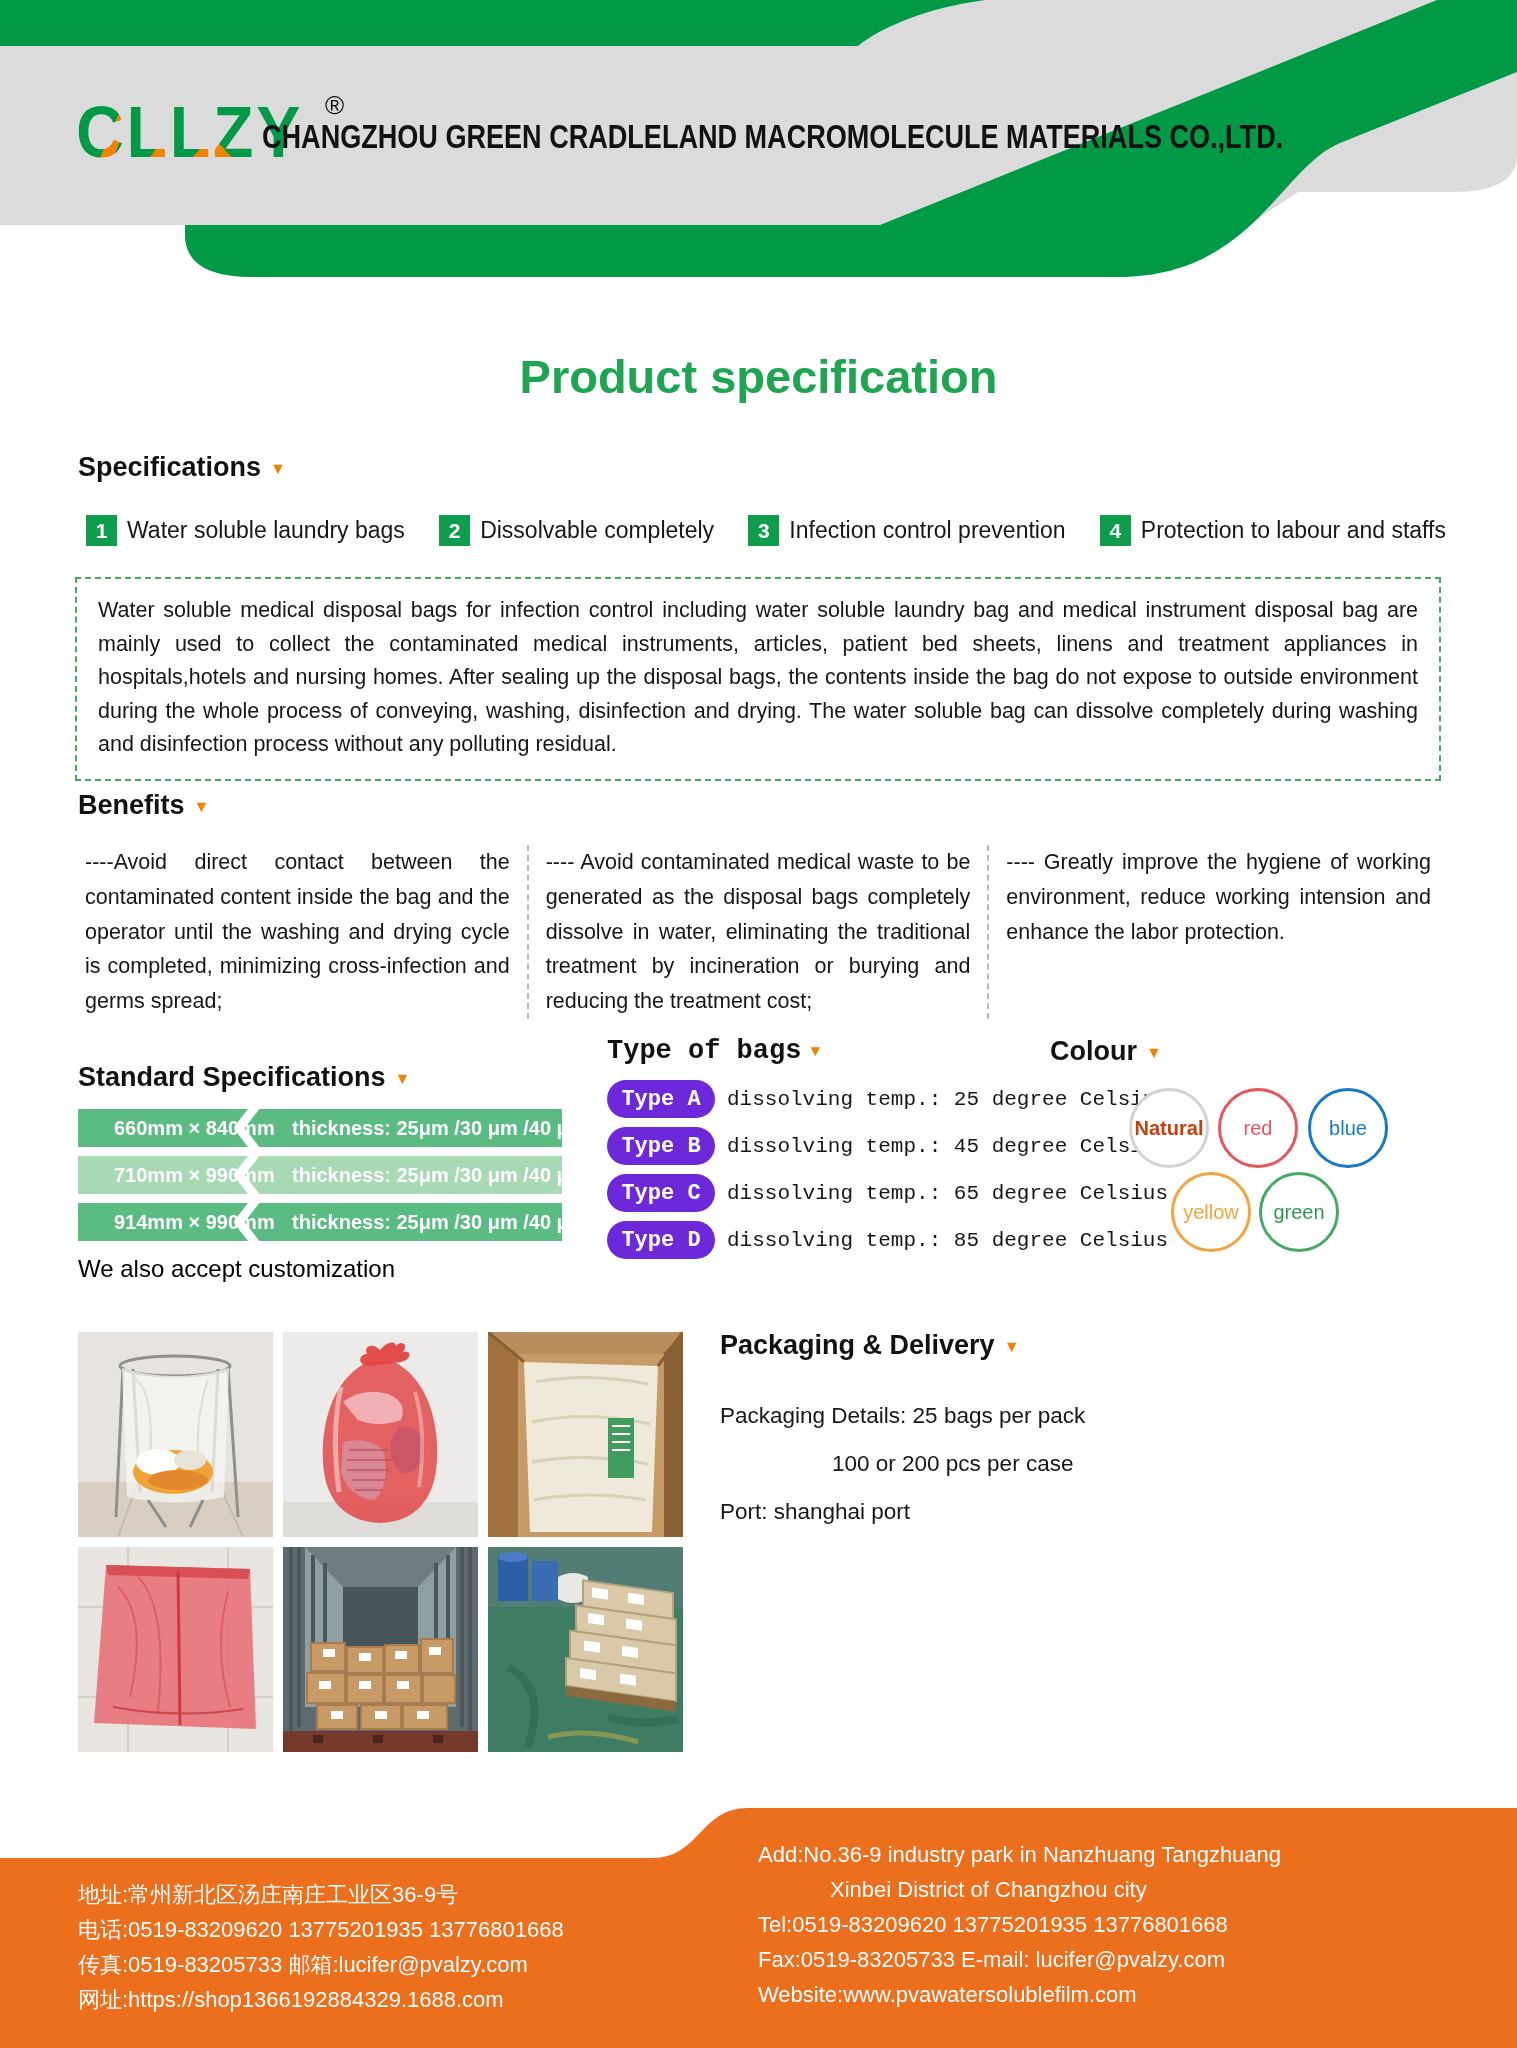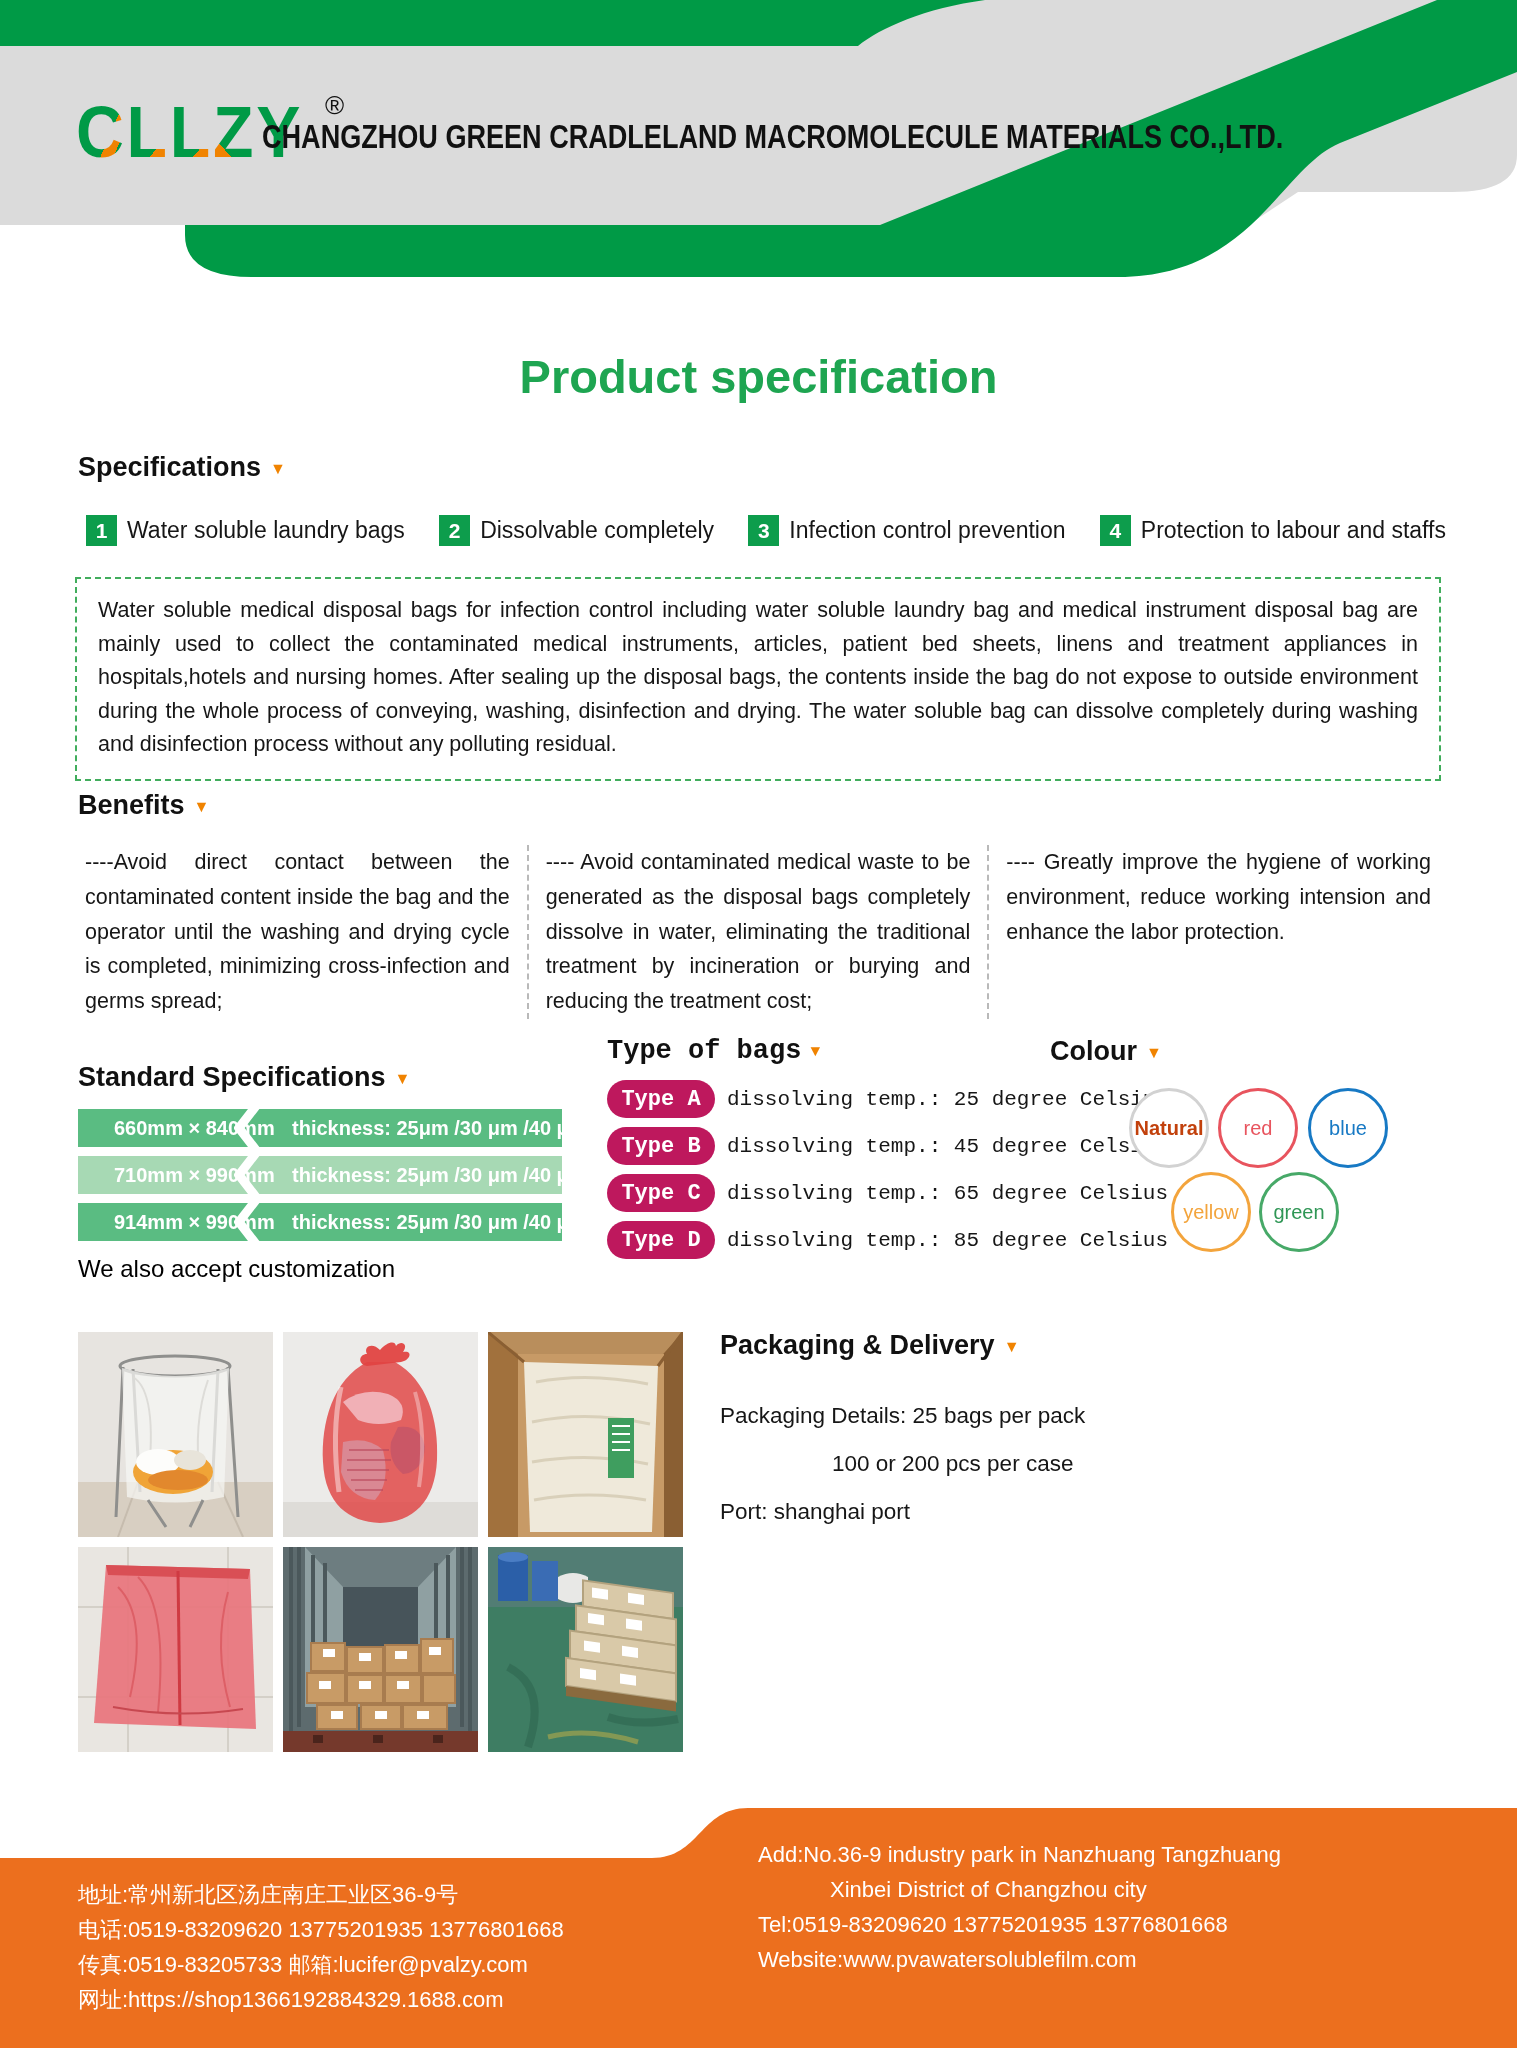--- a/index.html
+++ b/index.html
@@ -61,21 +61,21 @@
   .bar.dark { background:#5abc82; }
   .bar.light { background:#a7d9b4; }
   .bar .size { width:172px; padding-left:36px; white-space:nowrap; }
   .bar .thick { flex:1; padding-left:42px; white-space:nowrap; }
   .bar svg.chev { position:absolute; left:156px; top:0; }
   .custom-note { margin-top:14px; font-size:24px; color:#000000; }
 
   .types-block { position:absolute; left:607px; top:1036px; width:460px;font-family:Liberation Mono, monospace; }
   .type-rows { margin-top:14px; }
   .type-row { display:flex; align-items:center; height:38px; margin-bottom:9px; }
-  .pill { width:108px; height:38px; border-radius:19px; background:#be185d; color:#fff; font-size:22px; font-weight:700;
+  .pill { width:108px; height:38px; border-radius:19px; background:#6d28d9; color:#fff; font-size:22px; font-weight:700;
           display:flex; align-items:center; justify-content:center; margin-right:12px; flex:0 0 auto; }
   .type-row .tdesc { font-size:21px; color:#161616; white-space:nowrap; }
 
   .colour-block { position:absolute; left:1050px; top:1036px; width:440px; height:260px; }
   .circle { position:absolute; width:80px; height:80px; border-radius:50%; background:#fff;
             display:flex; align-items:center; justify-content:center; font-size:20px; }
   .circle.natural { border:3px solid #d2d2d2; color:#c2410c; font-weight:600; left:79px; top:52px; }
   .circle.red     { border:3px solid #e8545e; color:#e8545e; left:168px; top:52px; }
   .circle.blue    { border:3px solid #1779c4; color:#1779c4; left:258px; top:52px; }
   .circle.yellow  { border:3px solid #f3a43c; color:#f3a43c; left:121px; top:136px; }
@@ -386,17 +386,18 @@
     <div class="f-left">
       <div>地址:常州新北区汤庄南庄工业区36-9号</div>
       <div>电话:0519-83209620 13775201935 13776801668</div>
       <div>传真:0519-83205733   邮箱:lucifer@pvalzy.com</div>
       <div>网址:https://shop1366192884329.1688.com</div>
     </div>
     <div class="f-right">
       <div>Add:No.36-9 industry park in Nanzhuang Tangzhuang</div>
       <div class="indent">Xinbei District of Changzhou city</div>
       <div>Tel:0519-83209620 13775201935 13776801668</div>
+      <div>Fax:0519-83205733   E-mail: lucifer@pvalzy.com</div>
       <div>Website:www.pvawatersolublefilm.com</div>
     </div>
   </div>
 
 </div>
 
 </body></html>

